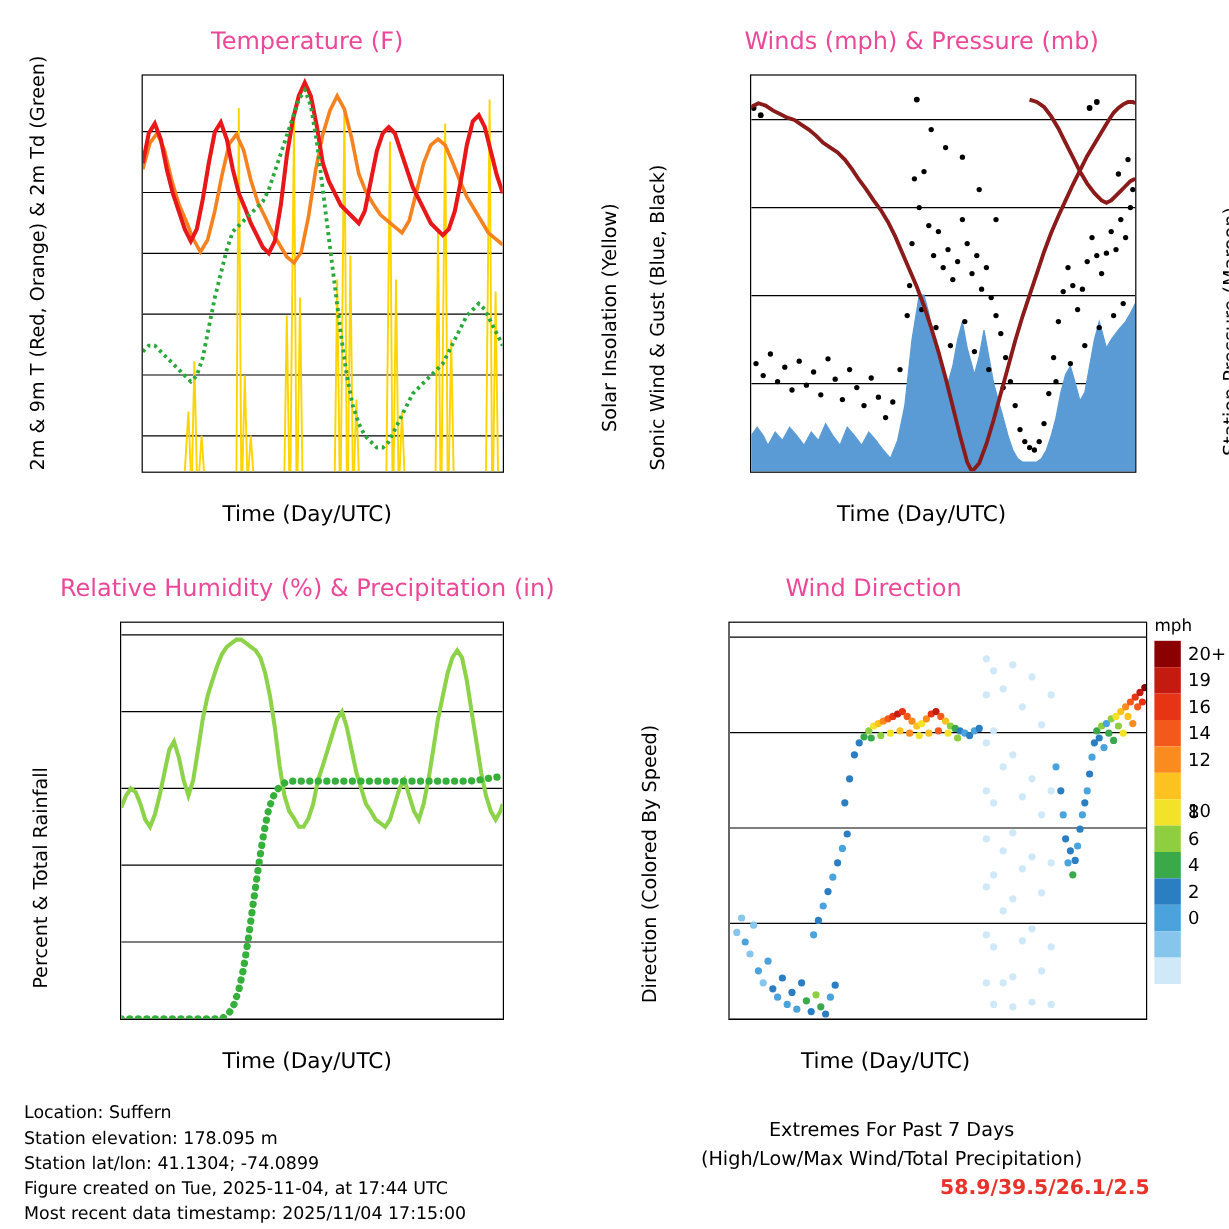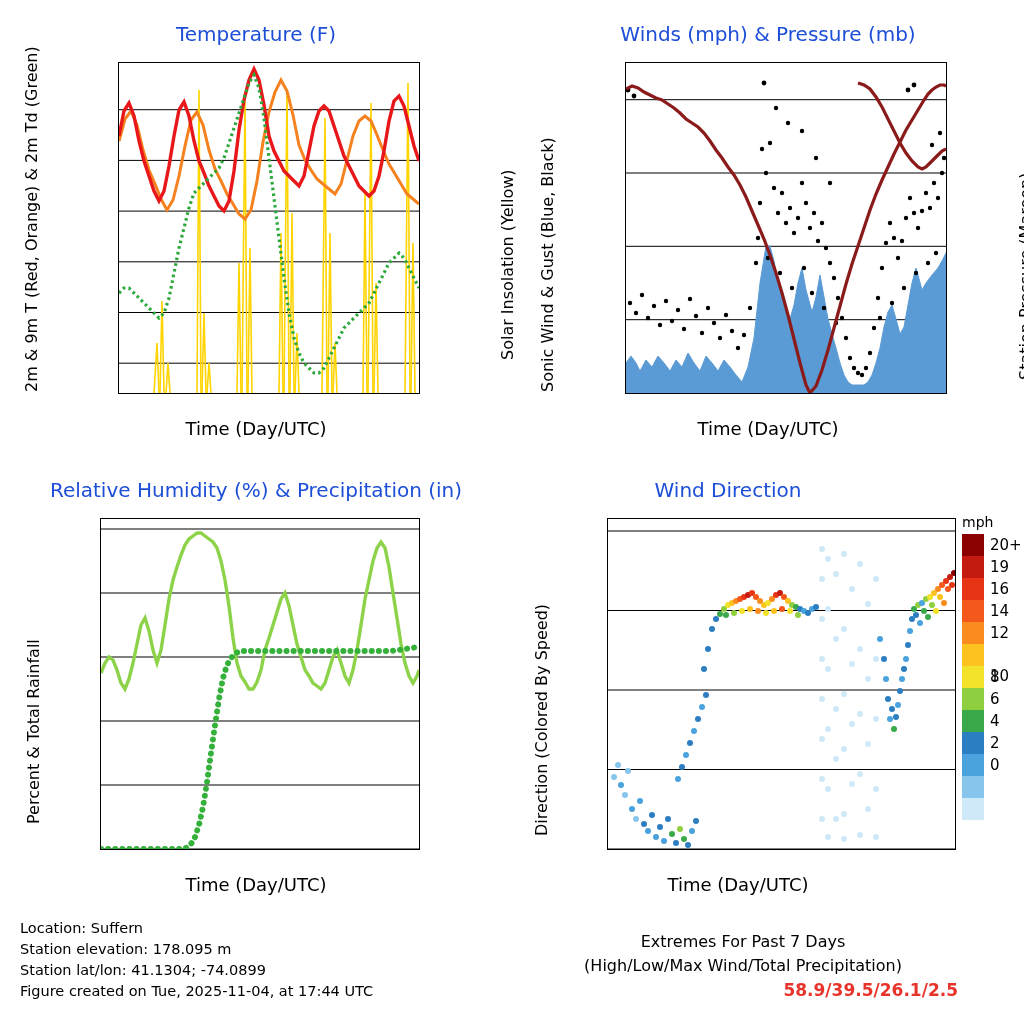--- a/index.html
+++ b/index.html
@@ -9,21 +9,21 @@
     font-family:"DejaVu Sans","Liberation Sans",sans-serif;
     color:#000;
     overflow:hidden;
   }
   .page{position:relative;width:1024px;height:1024px;}
 
   
   .panel{position:absolute;}
   .panel-title{
     position:absolute;width:100%;text-align:center;
-    font-size:20px;color:#1d4ed8;
+    font-size:20px;color:#ec4899;
   }
   .plotbox{
     position:absolute;
     border:1px solid #000;
     background:#fff;
     overflow:hidden;
   }
   .xlabel{
     position:absolute;width:100%;text-align:center;
     font-size:18px;
@@ -487,20 +487,21 @@
       <div class="clab" style="top:209px;">2</div>
       <div class="clab" style="top:231px;">0</div>
     </div>
   </div>
 
   <div class="footer">
     <div>Location: Suffern</div>
     <div>Station elevation: 178.095 m</div>
     <div>Station lat/lon: 41.1304; -74.0899</div>
     <div>Figure created on Tue, 2025-11-04, at 17:44 UTC</div>
+    <div>Most recent data timestamp: 2025/11/04 17:15:00</div>
   </div>
 
   <div class="extremes">
     <div>Extremes For Past 7 Days</div>
     <div>(High/Low/Max Wind/Total Precipitation)</div>
     <div class="values" style="color:#e8332a;text-align:right;">58.9/39.5/26.1/2.5</div>
   </div>
 
 </div>
 

